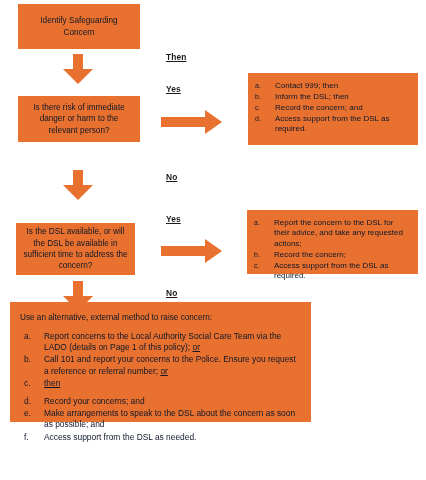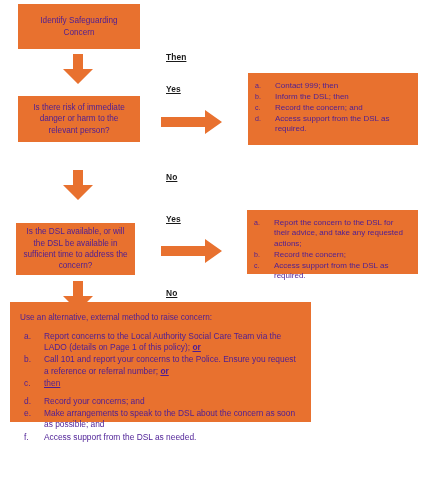--- a/index.html
+++ b/index.html
@@ -20,21 +20,21 @@
     left: 0; top: 0;
     width: 426px;
     height: 480px;
   }
 
   
   .box {
     position: absolute;
     background: #e8712f;
     box-sizing: border-box;
-    color: #4c1d95;
+    color: #0f172a;
   }
   .box-center {
     display: flex;
     align-items: center;
     justify-content: center;
     text-align: center;
   }
   .box-center .box-text {
     font-size: 8.2px;
     line-height: 11.4px;
@@ -88,21 +88,21 @@
     font-size: 8.4px;
     line-height: 11.2px;
     margin-bottom: 1px;
   }
   .alt-list li .marker {
     left: 6px;
     font-size: 8.4px;
     line-height: 11.2px;
   }
   .alt-gap { height: 6px; }
-  .u { text-decoration: underline; font-weight: bold; }
+  .u { text-decoration: underline; }
   .then-line {
     display: block;
     text-decoration: underline;
   }
 
   
   .arrow {
     position: absolute;
   }
   .arrow svg { display: block; }

